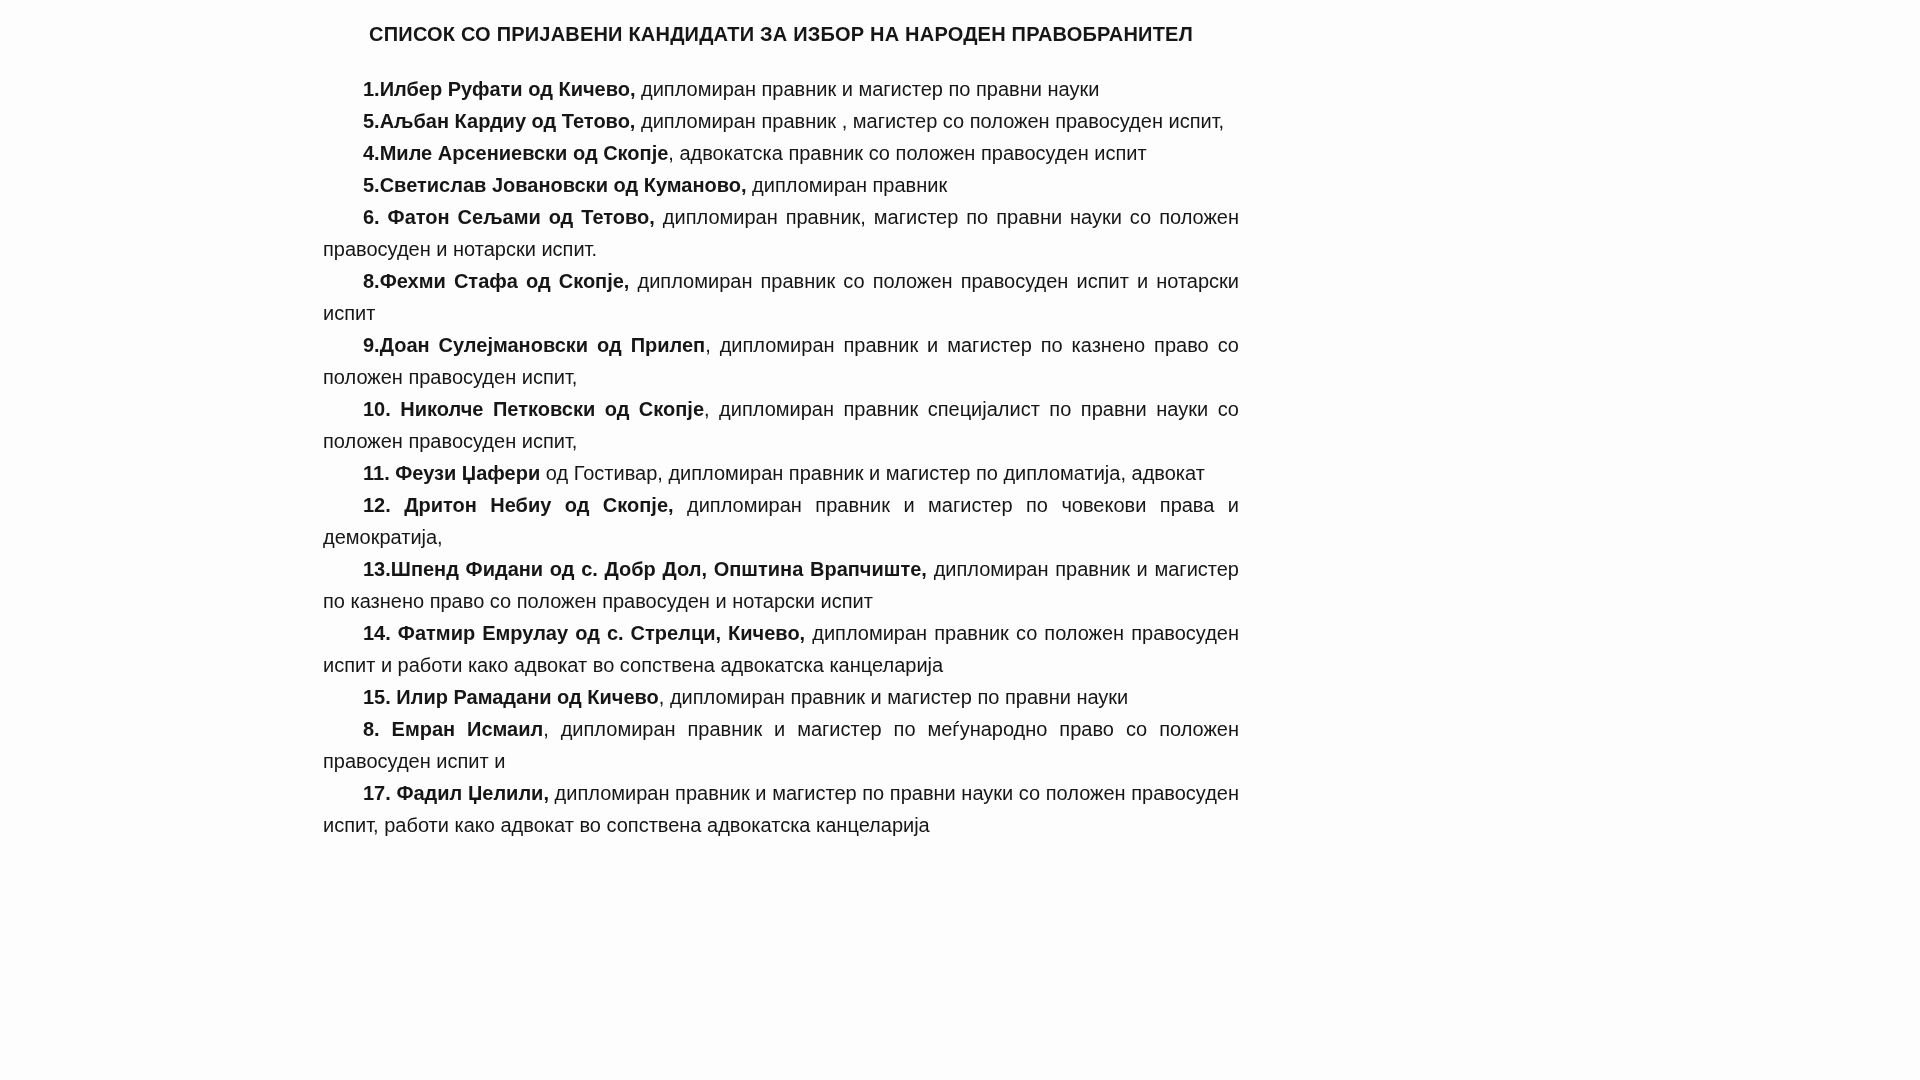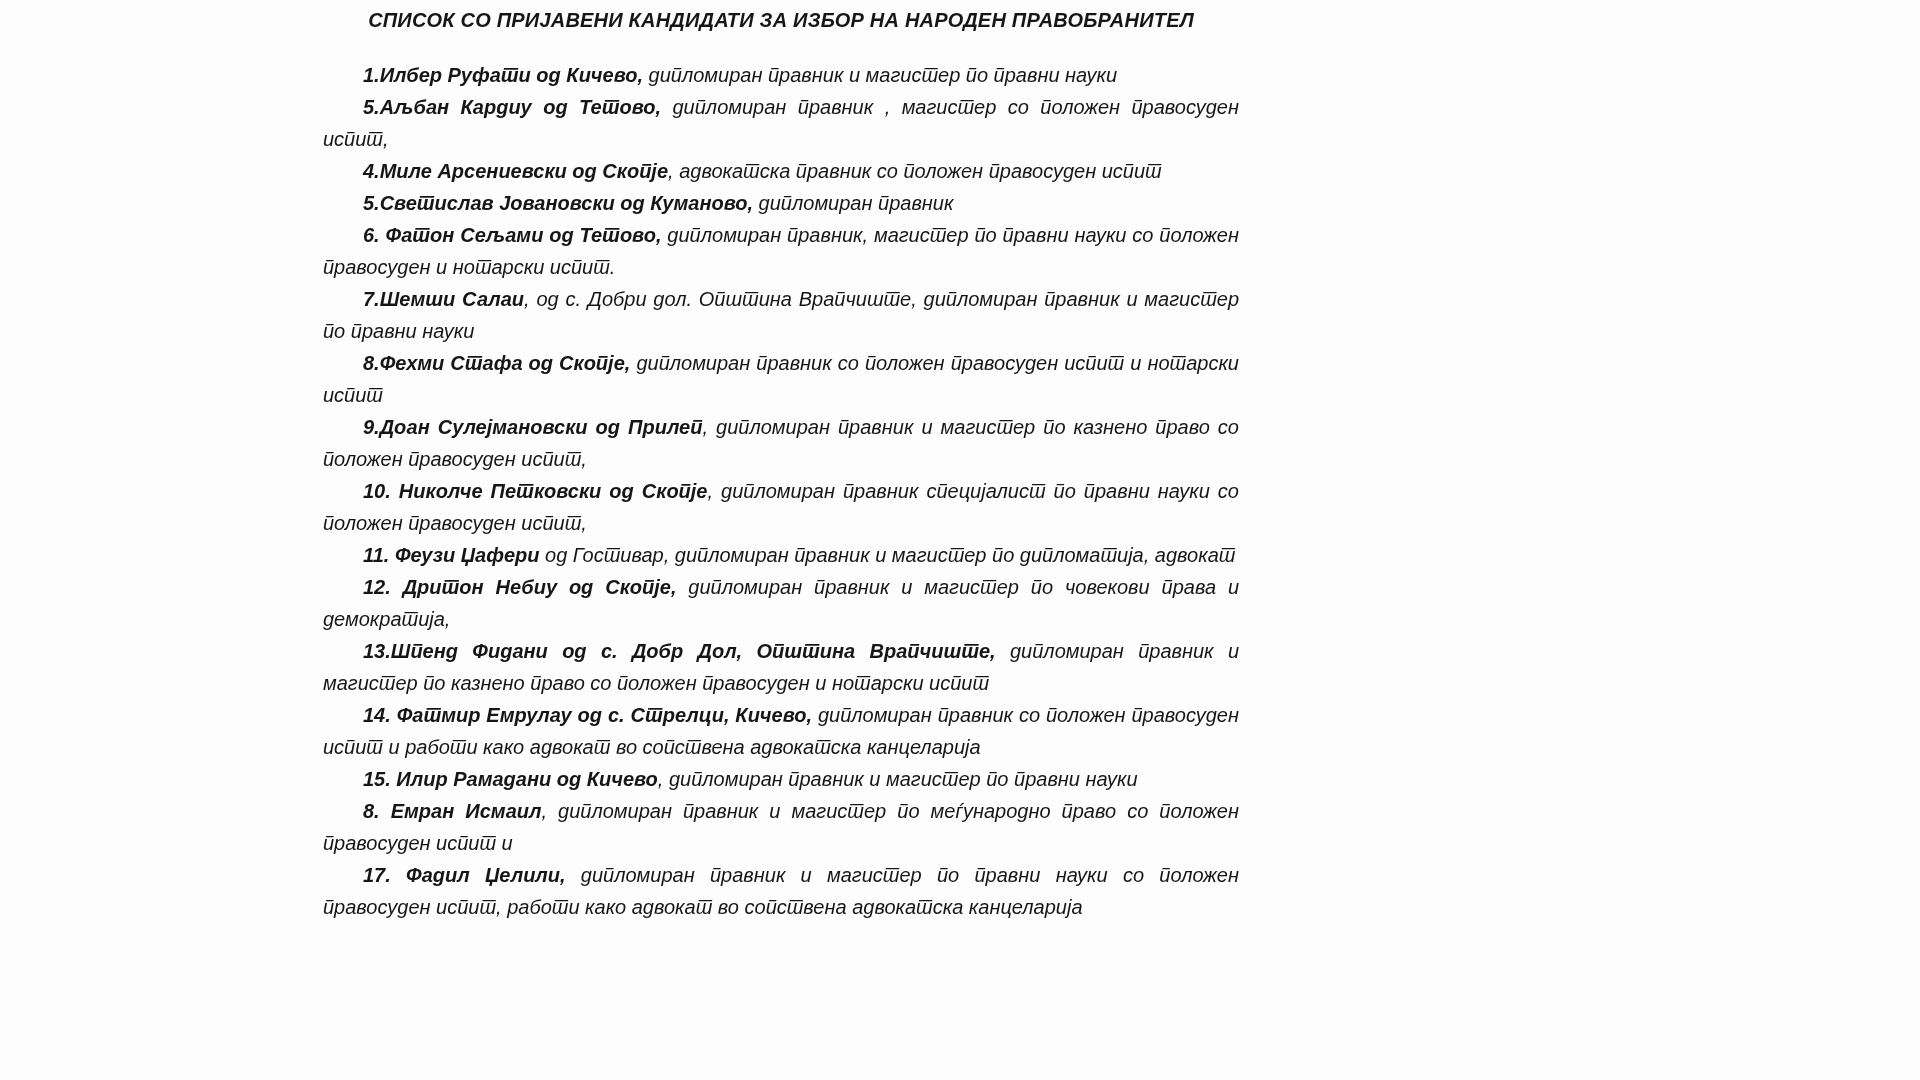--- a/index.html
+++ b/index.html
@@ -11,23 +11,22 @@
     width: 1920px;
     height: 1080px;
     position: relative;
     overflow: hidden;
     font-family: "Liberation Sans", "DejaVu Sans", sans-serif;
     color: #161616;
   }
   .page {
     position: absolute;
     left: 305px;
-    top: 8px;
+    top: 22px;
     width: 952px;
-    font-style: italic;
   }
   .doc-title {
     margin: 0 0 27px 0;
     text-align: center;
     font-size: 20px;
     font-weight: 700;
     line-height: 24px;
     letter-spacing: 0.2px;
   }
   .candidate-list {
@@ -51,21 +50,20 @@
 
 <div class="page">
   <h1 class="doc-title">СПИСОК СО ПРИЈАВЕНИ КАНДИДАТИ ЗА ИЗБОР НА  НАРОДЕН ПРАВОБРАНИТЕЛ</h1>
 
   <div class="candidate-list">
     <p class="item"><span class="name">1.Илбер Руфати од Кичево,</span><span> дипломиран правник и магистер по правни науки</span></p>
     <p class="item"><span class="name">5.Аљбан Кардиу од Тетово,</span><span>  дипломиран правник , магистер со положен правосуден испит,</span></p>
     <p class="item"><span class="name">4.Миле Арсениевски од Скопје</span><span>, адвокатска правник со положен правосуден испит</span></p>
     <p class="item"><span class="name">5.Светислав Јовановски од Куманово,</span><span> дипломиран правник</span></p>
     <p class="item"><span class="name">6. Фатон Сељами од Тетово,</span><span> дипломиран правник, магистер по правни науки со положен правосуден и нотарски испит.</span></p>
-    <p class="item"><span class="name">7.Шемши  Салаи</span><span>, од с. Добри дол. Општина Врапчиште, дипломиран правник и магистер по правни науки</span></p>
     <p class="item"><span class="name">8.Фехми Стафа од Скопје,</span><span> дипломиран правник  со положен правосуден испит и нотарски испит</span></p>
     <p class="item"><span class="name">9.Доан Сулејмановски од Прилеп</span><span>, дипломиран правник и магистер по казнено право со положен правосуден испит,</span></p>
     <p class="item"><span class="name">10. Николче Петковски од Скопје</span><span>, дипломиран правник специјалист по правни науки со положен правосуден испит,</span></p>
     <p class="item"><span class="name">11. Феузи Џафери</span><span> од Гостивар, дипломиран правник и магистер по дипломатија, адвокат</span></p>
     <p class="item"><span class="name">12. Дритон Небиу од Скопје,</span><span> дипломиран правник и магистер по човекови права и демократија,</span></p>
     <p class="item"><span class="name">13.Шпенд Фидани од с. Добр Дол, Општина Врапчиште,</span><span> дипломиран правник и магистер по казнено право со положен правосуден  и нотарски испит</span></p>
     <p class="item"><span class="name">14. Фатмир Емрулау од с. Стрелци, Кичево,</span><span> дипломиран правник со положен правосуден испит и работи како адвокат во сопствена адвокатска канцеларија</span></p>
     <p class="item"><span class="name">15. Илир Рамадани од Кичево</span><span>, дипломиран правник и магистер по правни науки</span></p>
     <p class="item"><span class="name">8. Емран Исмаил</span><span>, дипломиран правник и магистер по меѓународно право со положен правосуден испит и</span></p>
     <p class="item"><span class="name">17. Фадил Џелили,</span><span> дипломиран правник и магистер по правни науки со положен правосуден испит, работи како адвокат во сопствена адвокатска канцеларија</span></p>

